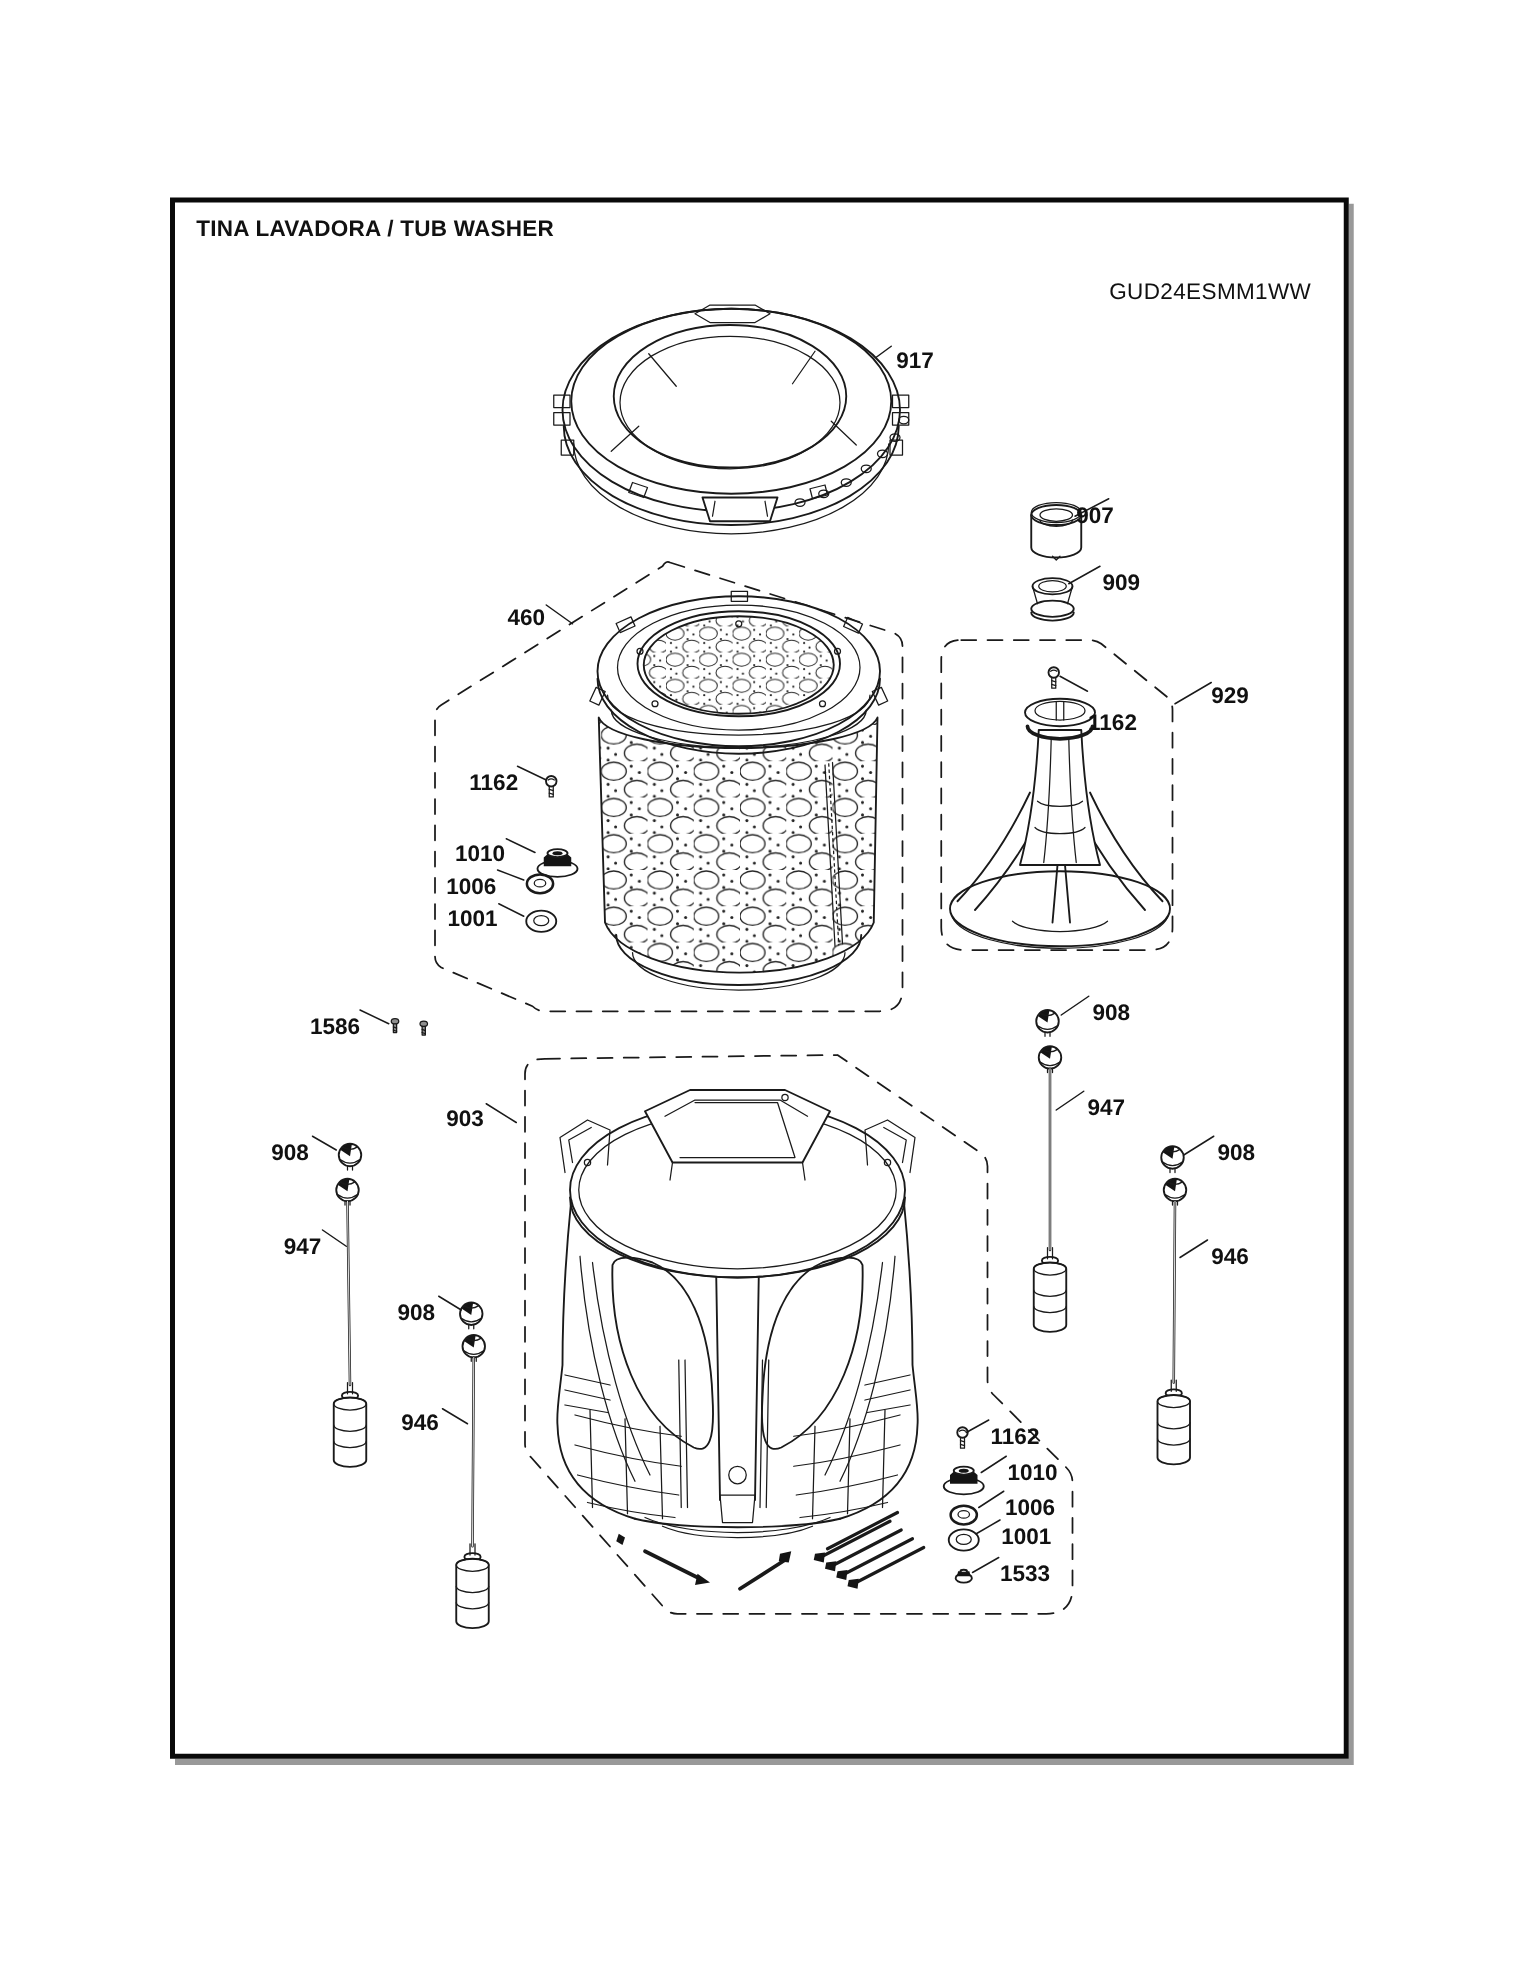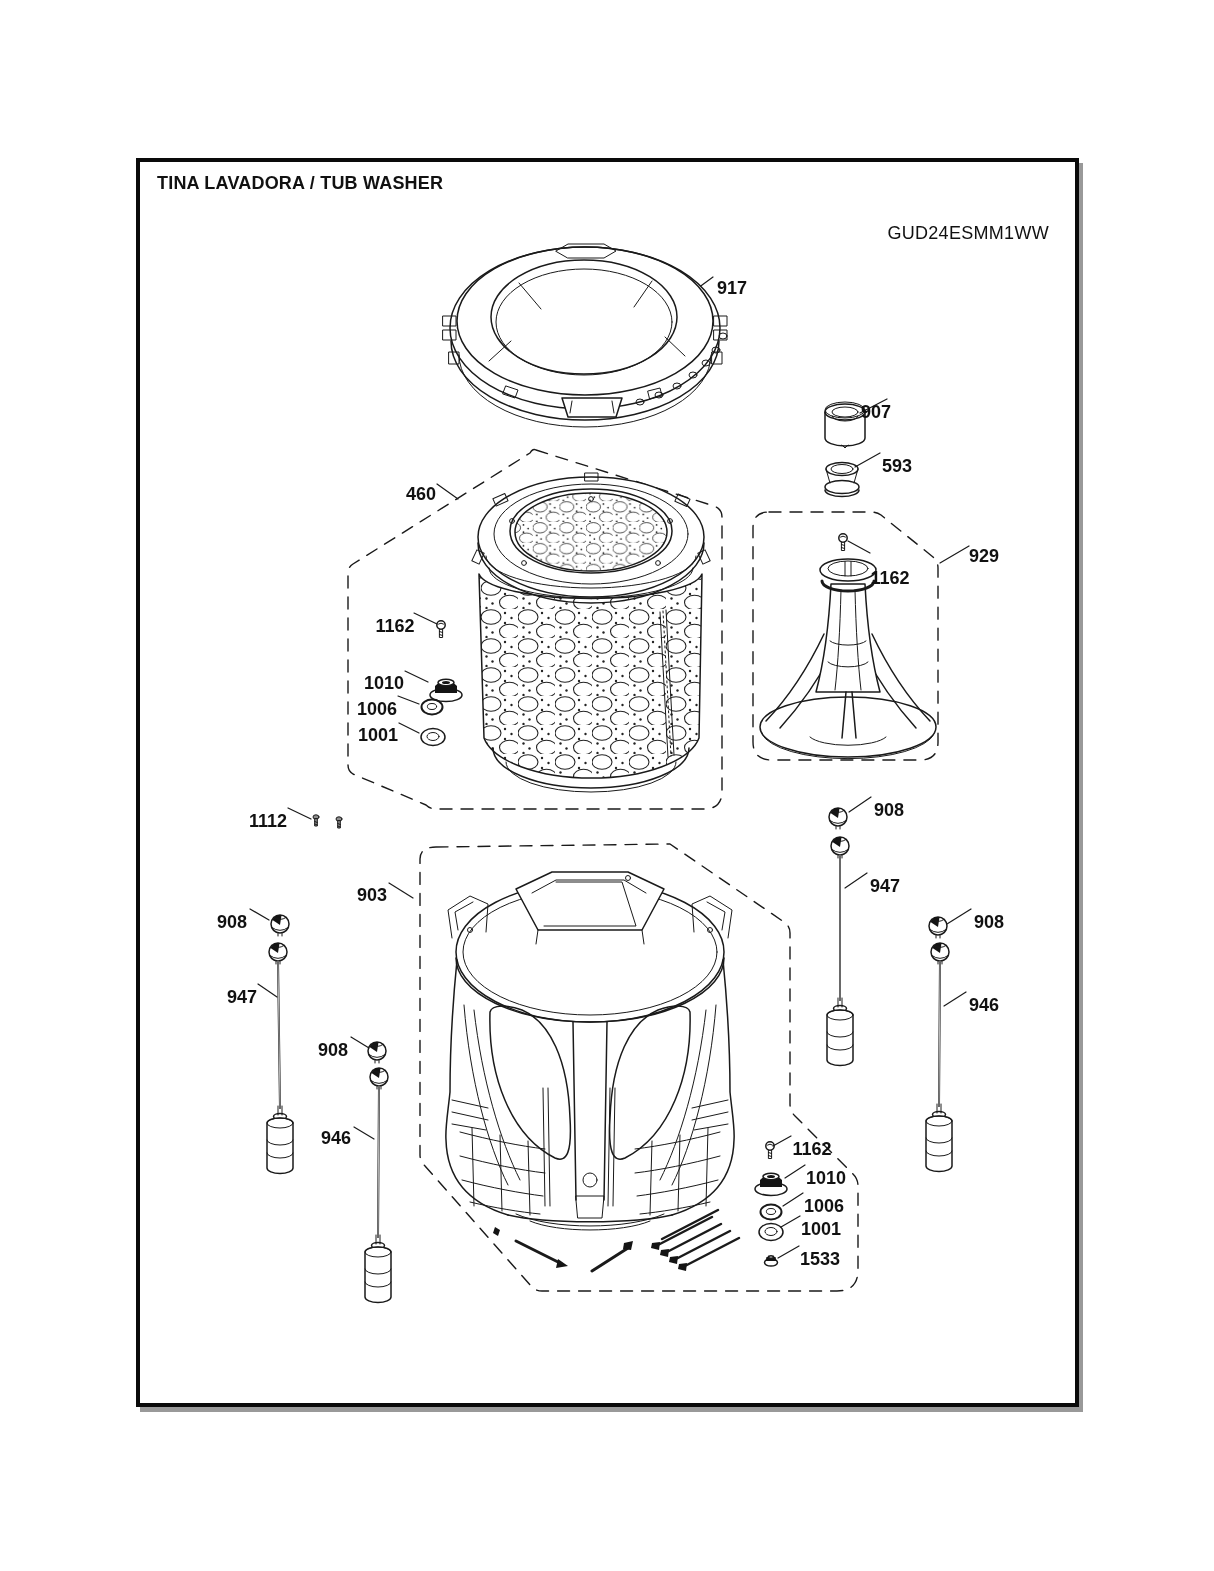--- a/index.html
+++ b/index.html
@@ -357,28 +357,28 @@
       <path d="M670,1257 l8,-1 -1,8 -8,-2 Z" class="blk"></path>
       <line x1="683" y1="1267" x2="739" y2="1238" class="t25"></line>
       <path d="M679,1264 l8,-1 -1,8 -8,-2 Z" class="blk"></path>
     </g>
   </g>
 </svg>
 
 <div class="callout" style="left:732px;top:269px">917</div>
 <div class="callout" style="left:421px;top:475px">460</div>
 <div class="callout" style="left:876px;top:393px">907</div>
-<div class="callout" style="left:897px;top:447px">593</div>
+<div class="callout" style="left:897px;top:447px">909</div>
 <div class="callout" style="left:984px;top:537px">929</div>
 <div class="callout" style="left:890px;top:559px">1162</div>
 <div class="callout" style="left:395px;top:607px">1162</div>
 <div class="callout" style="left:384px;top:664px">1010</div>
 <div class="callout" style="left:377px;top:690px">1006</div>
 <div class="callout" style="left:378px;top:716px">1001</div>
-<div class="callout" style="left:268px;top:802px">1112</div>
+<div class="callout" style="left:268px;top:802px">1586</div>
 <div class="callout" style="left:372px;top:876px">903</div>
 <div class="callout" style="left:232px;top:903px">908</div>
 <div class="callout" style="left:242px;top:978px">947</div>
 <div class="callout" style="left:333px;top:1031px">908</div>
 <div class="callout" style="left:336px;top:1119px">946</div>
 <div class="callout" style="left:889px;top:791px">908</div>
 <div class="callout" style="left:885px;top:867px">947</div>
 <div class="callout" style="left:989px;top:903px">908</div>
 <div class="callout" style="left:984px;top:986px">946</div>
 <div class="callout" style="left:812px;top:1130px">1162</div>

